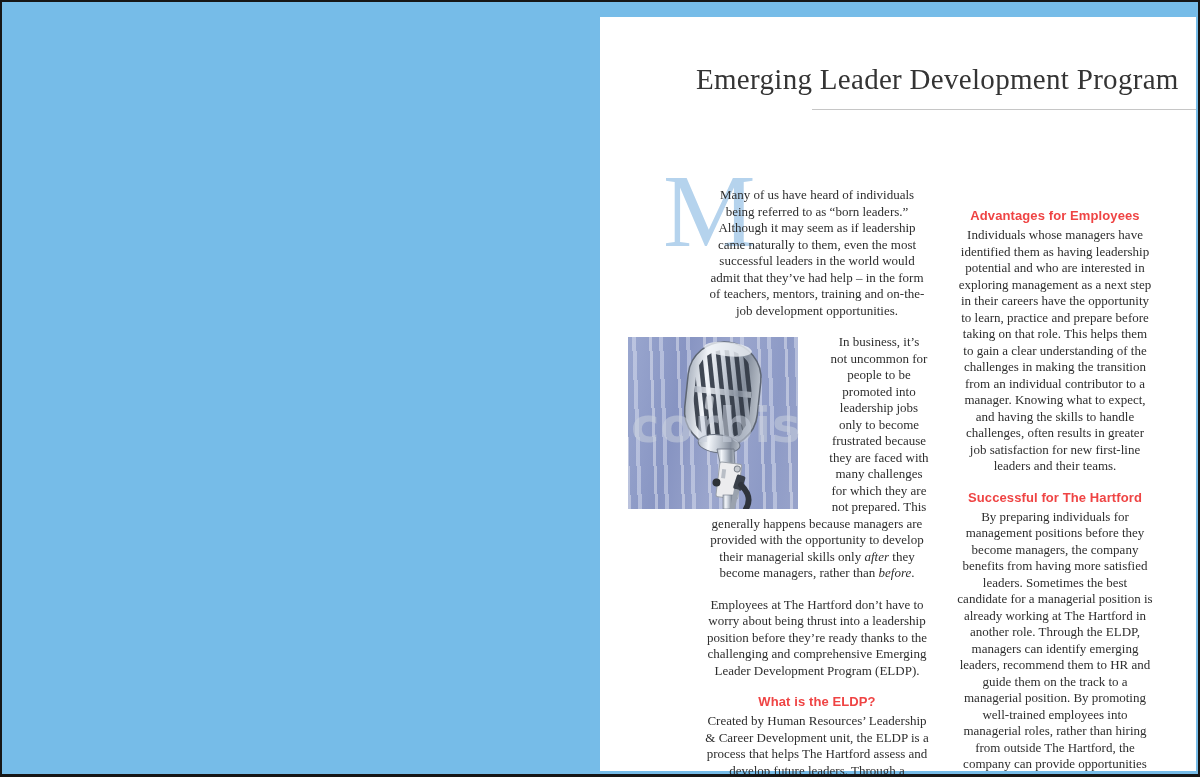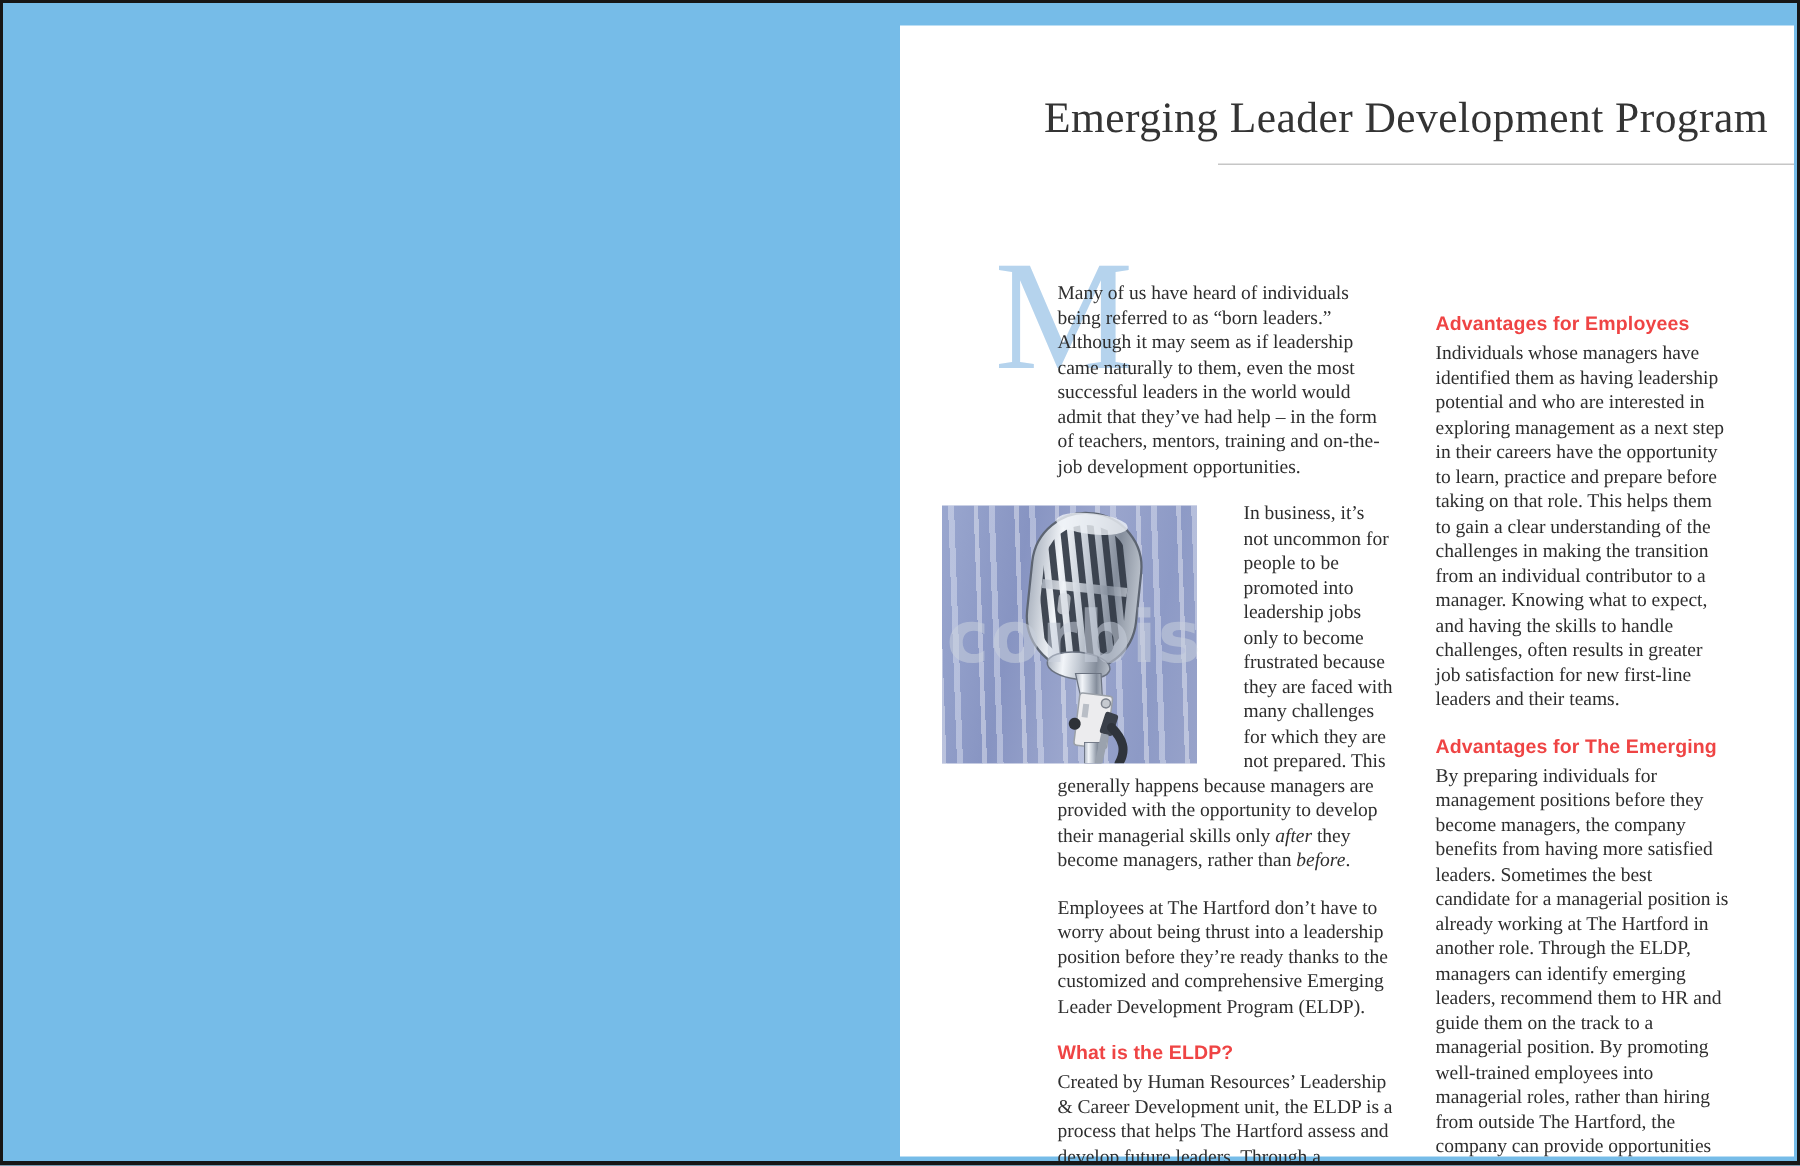--- a/index.html
+++ b/index.html
@@ -1,18 +1,18 @@
 <!DOCTYPE html>
 <html><head>
 <meta charset="utf-8">
 <style>
   html,body{margin:0;padding:0;}
   body{width:1200px;height:777px;overflow:hidden;background:#e0e0e0;}
   .canvas{position:relative;width:1200px;height:777px;box-sizing:border-box;
-          border:2px solid #161616;border-bottom-width:3px;background:#76bce8;overflow:hidden;}
+          border:2px solid #161616;border-bottom-width:3px;background:#76bce8;overflow:hidden;text-align:center;}
   .page{position:absolute;left:598px;top:15px;right:2px;bottom:3px;background:#ffffff;}
 
   .title{position:absolute;left:96px;top:46px;font:400 29px/1.15 "Liberation Serif",serif;
          color:#343434;letter-spacing:.3px;white-space:nowrap;}
   .rule{position:absolute;left:212px;right:0;top:92px;height:1px;background:#c6c6c6;}
   .subtitle{position:absolute;left:214px;top:100px;font:italic 15px/1.3 "Liberation Serif",serif;
             font-weight:bold;color:#3a3a3a;letter-spacing:.2px;white-space:nowrap;}
 
   .col-left{position:absolute;left:105px;top:170px;width:224px;}
   .col-right{position:absolute;left:357px;top:177px;width:196px;}
@@ -102,30 +102,30 @@
 
               <rect x="95" y="158" width="11" height="14" fill="url(#chrome)" stroke="#6a7280" stroke-width="0.6"></rect>
               <rect x="104" y="152" width="5" height="21" fill="#9aa2ae" transform="rotate(12 106 162)"></rect>
             </svg>
           </span>
           <span class="watermark">corbis</span>
         </span>
         <span>In business, it’s not uncommon for people to be promoted into leadership jobs only to become frustrated because they are faced with many challenges for which they are not prepared. This generally happens because managers are provided with the opportunity to develop their managerial skills only </span><i>after</i><span> they become managers, rather than </span><i>before</i><span>.</span>
       </p>
 
-      <p>Employees at The Hartford don’t have to worry about being thrust into a leadership position before they’re ready thanks to the customized and comprehensive Emerging Leader Development Program (ELDP).</p>
+      <p>Employees at The Hartford don’t have to worry about being thrust into a leadership position before they’re ready thanks to the challenging and comprehensive Emerging Leader Development Program (ELDP).</p>
 
       <div class="h">What is the ELDP?</div>
       <p>Created by Human Resources’ Leadership &amp; Career Development unit, the ELDP is a process that helps The Hartford assess and develop future leaders. Through a combination of skill assessments, customized training, development planning, coaching and more, the ELDP</p>
     </div>
 
     <div class="col-right">
 
       <div class="h">Advantages for Employees</div>
       <p>Individuals whose managers have identified them as having leadership potential and who are interested in exploring management as a next step in their careers have the opportunity to learn, practice and prepare before taking on that role. This helps them to gain a clear understanding of the challenges in making the transition from an individual contributor to a manager. Knowing what to expect, and having the skills to handle challenges, often results in greater job satisfaction for new first-line leaders and their teams.</p>
 
-      <div class="h">Advantages for The Emerging</div>
+      <div class="h">Successful for The Hartford</div>
       <p>By preparing individuals for management positions before they become managers, the company benefits from having more satisfied leaders. Sometimes the best candidate for a managerial position is already working at The Hartford in another role. Through the ELDP, managers can identify emerging leaders, recommend them to HR and guide them on the track to a managerial position. By promoting well-trained employees into managerial roles, rather than hiring from outside The Hartford, the company can provide opportunities for career development and can save time and recruiting costs.</p>
 
     </div>
 
   </div>
 </div>
 
 </body></html>

